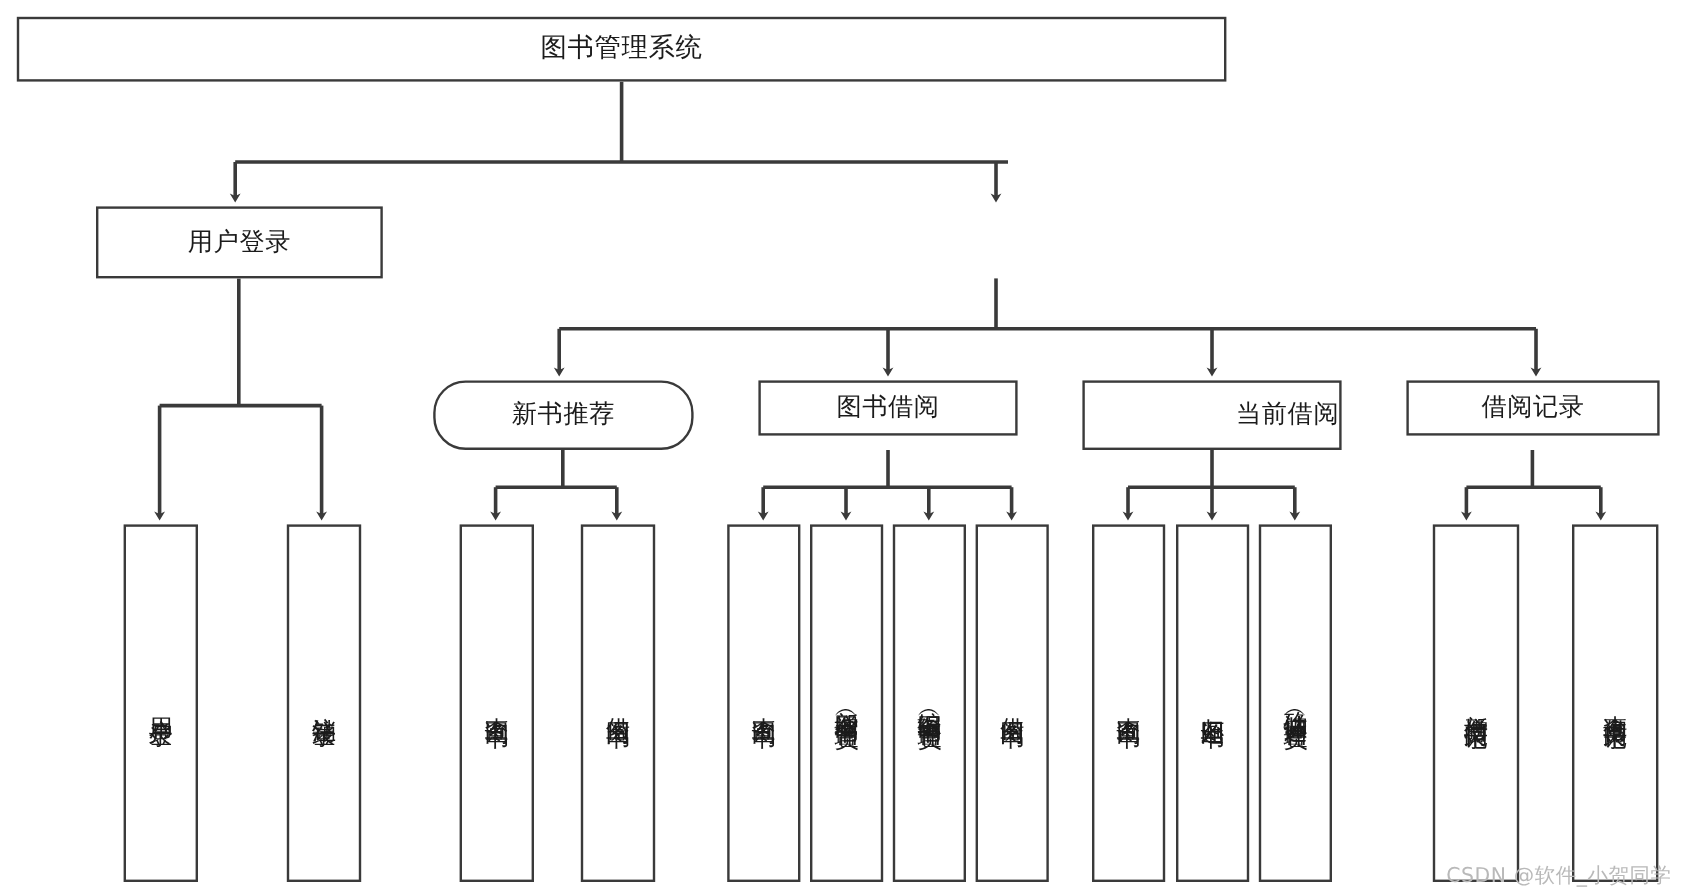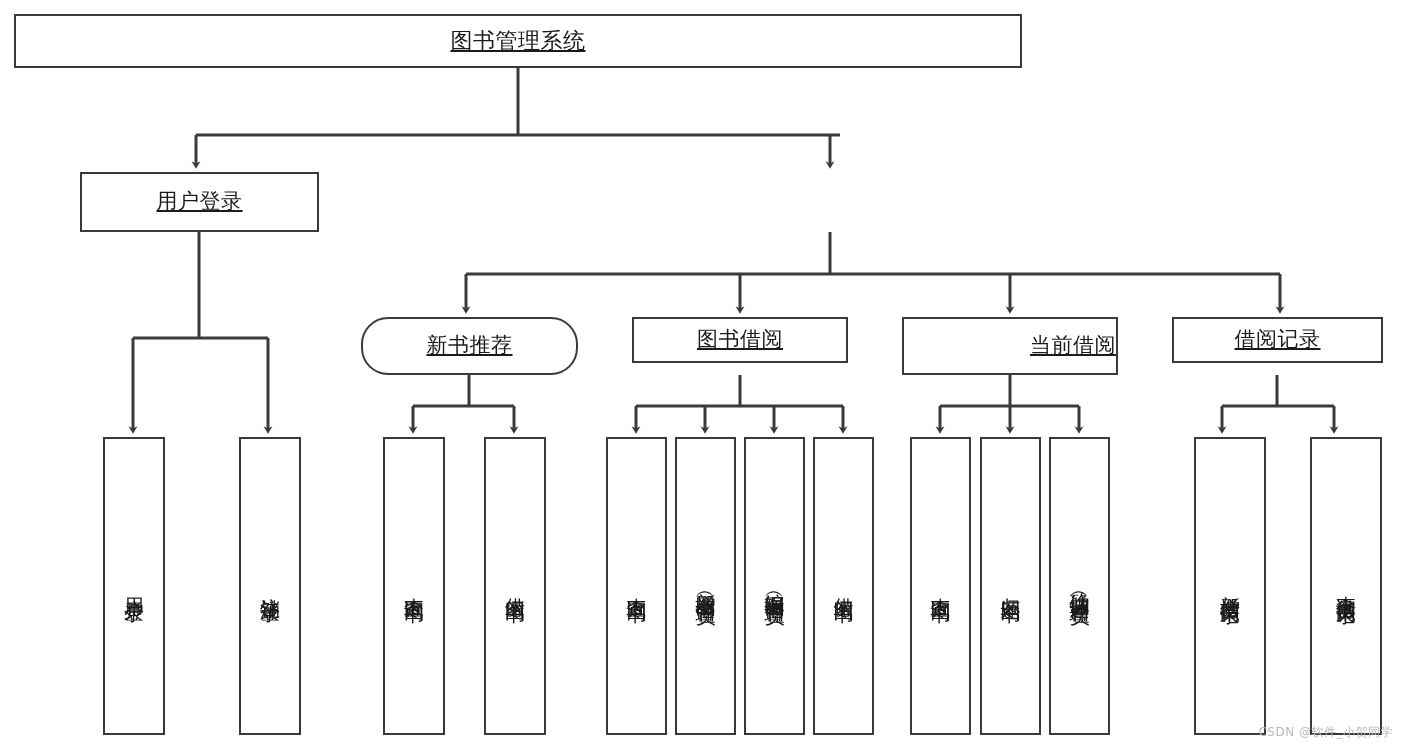--- a/index.html
+++ b/index.html
@@ -37,21 +37,20 @@
     display: flex;
     align-items: center;
     justify-content: center;
     color: #1b1b1b;
     text-align: center;
   }
   .node.horiz {
     font-size: 21px;
     line-height: 1.1;
     letter-spacing: 0.5px;
-    text-decoration: underline;
   }
   .node.root {
     font-size: 22px;
   }
   .node.vert {
     writing-mode: vertical-rl;
     text-orientation: upright;
     font-size: 20px;
     line-height: 1.25;
     letter-spacing: 2px;
@@ -60,21 +59,21 @@
   .node.vert .vtext {
     writing-mode: vertical-rl;
     text-orientation: upright;
     display: block;
     white-space: nowrap;
   }
   #watermark {
     position: absolute;
     right: 12px;
     bottom: 6px;
-    font-size: 12px;
+    font-size: 17px;
     color: #b9b9b9;
     letter-spacing: 0.5px;
     white-space: nowrap;
     font-family: "DejaVu Sans", "Liberation Sans", sans-serif;
   }
 </style>
 </head>
 <body>
 
 <div id="diagram-canvas">

